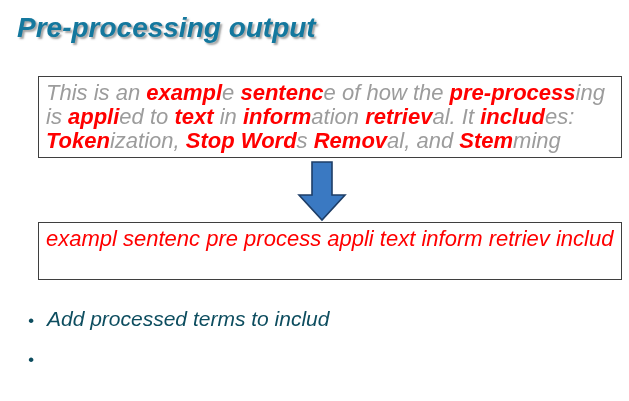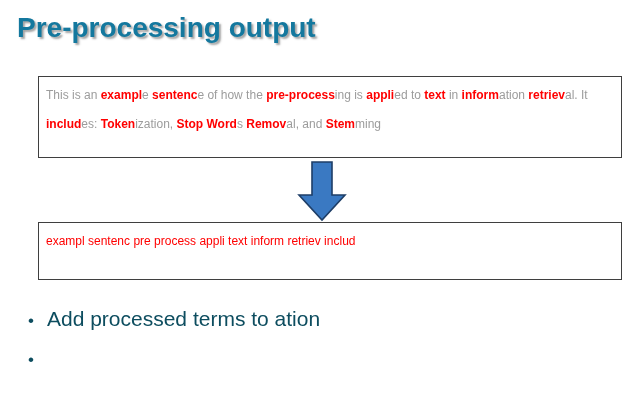--- a/index.html
+++ b/index.html
@@ -1,39 +1,39 @@
 <!DOCTYPE html>
 <html><head>
 <meta charset="utf-8">
 <style>
   html, body { margin: 0; padding: 0; background: #ffffff; }
   body {
     width: 629px; height: 401px;
     font-family: "Liberation Sans", sans-serif;
     overflow: hidden;
   }
-  .slide { position: relative; width: 629px; height: 401px; background: #ffffff; }
+  .slide { position: relative; width: 629px; height: 401px; background: #ffffff; font-style: italic; }
 
   .title {
     position: absolute; left: 17px; top: 12px;
     font-size: 28px; font-weight: bold;
     color: #14789E;
     text-shadow: 2px 2px 2px rgba(90,90,90,0.55);
     letter-spacing: 0px;
     white-space: nowrap;
   }
 
   .textbox {
     position: absolute;
     left: 38px; width: 568px;
     border: 1px solid #3f3f3f;
     background: #ffffff;
     padding: 4px 7px;
-    font-size: 12px;
-    line-height: 29px;
+    font-size: 22px;
+    line-height: 24px;
   }
   .input-box { top: 76px; height: 72px; }
   .output-box { top: 222px; height: 48px; color: #FF0000; }
 
   .seg-gray { color: #9c9c9c; font-weight: normal; }
   .seg-red  { color: #FF0000; font-weight: bold; }
 
   .arrow-wrap {
     position: absolute; left: 293px; top: 161px;
     width: 58px; height: 61px;
@@ -68,20 +68,20 @@
     </svg>
   </div>
 
   <div class="textbox output-box">
     <div>exampl sentenc pre process appli text inform retriev includ</div>
   </div>
 
   <div class="bullets">
     <div class="bullet-item">
       <span class="bullet-dot">•</span>
-      <span>Add processed terms to ation</span>
+      <span>Add processed terms to includ</span>
     </div>
     <div class="bullet-item">
       <span class="bullet-dot">•</span>
     </div>
   </div>
 
 </div>
 
 </body></html>

